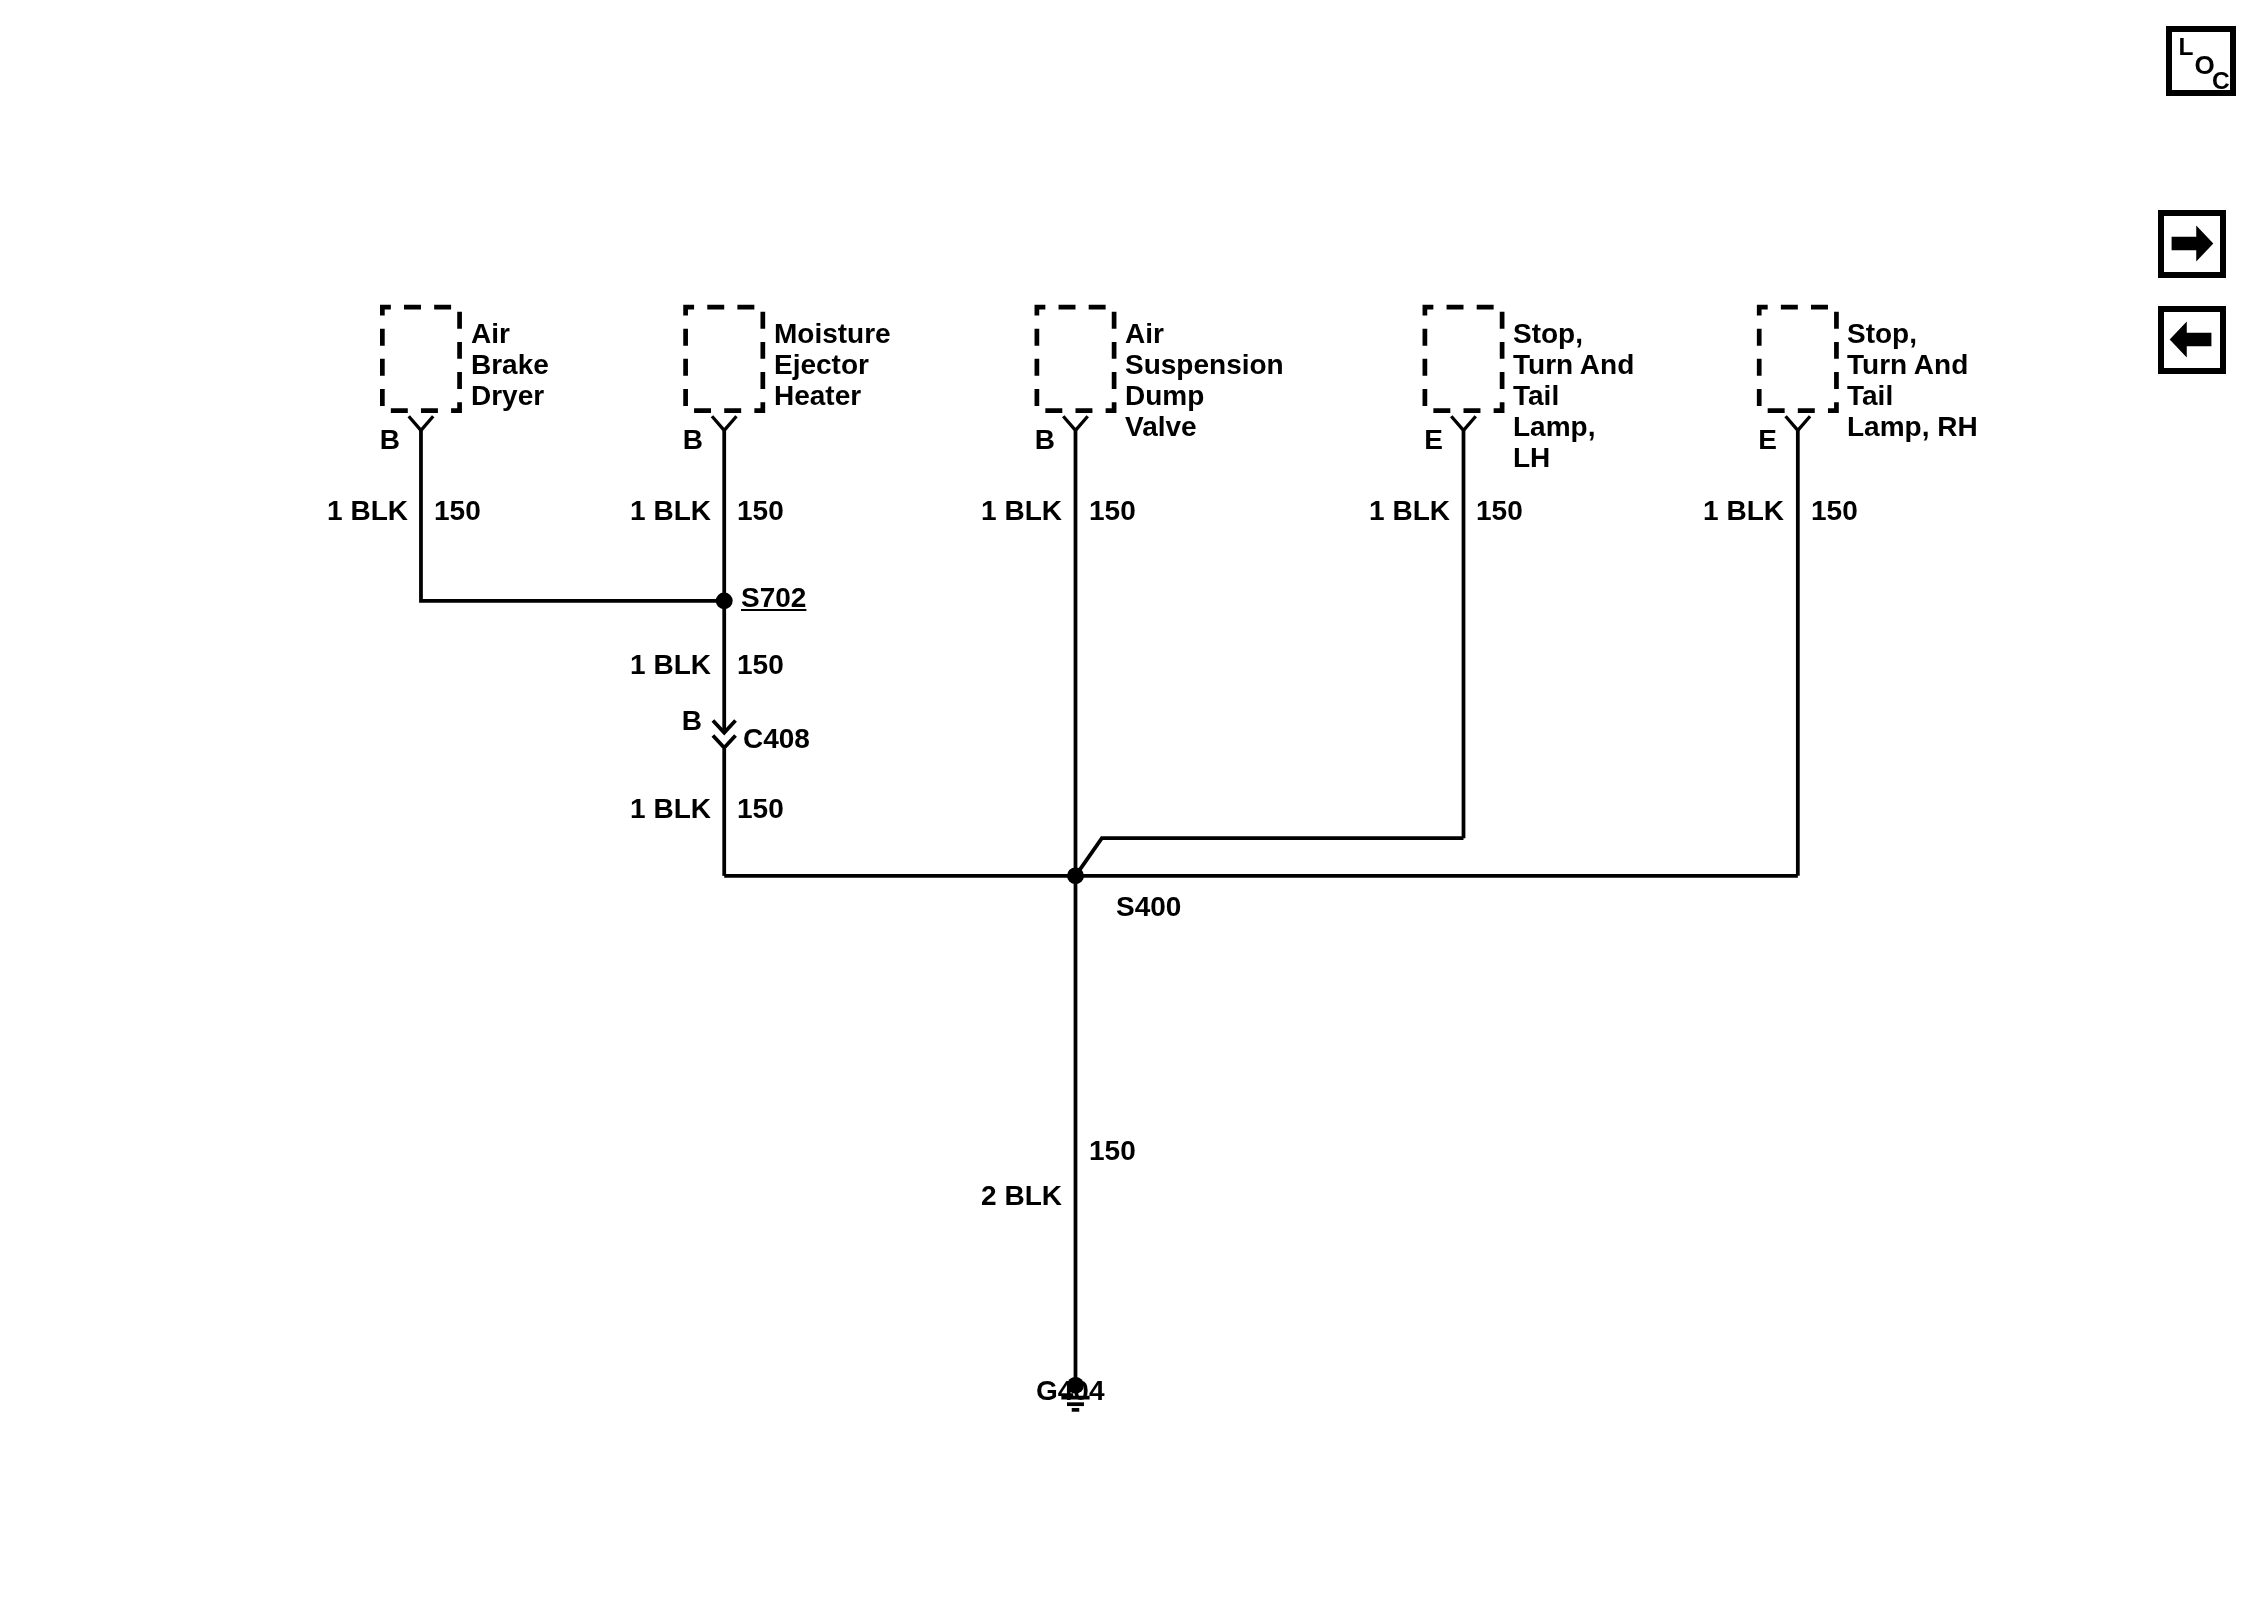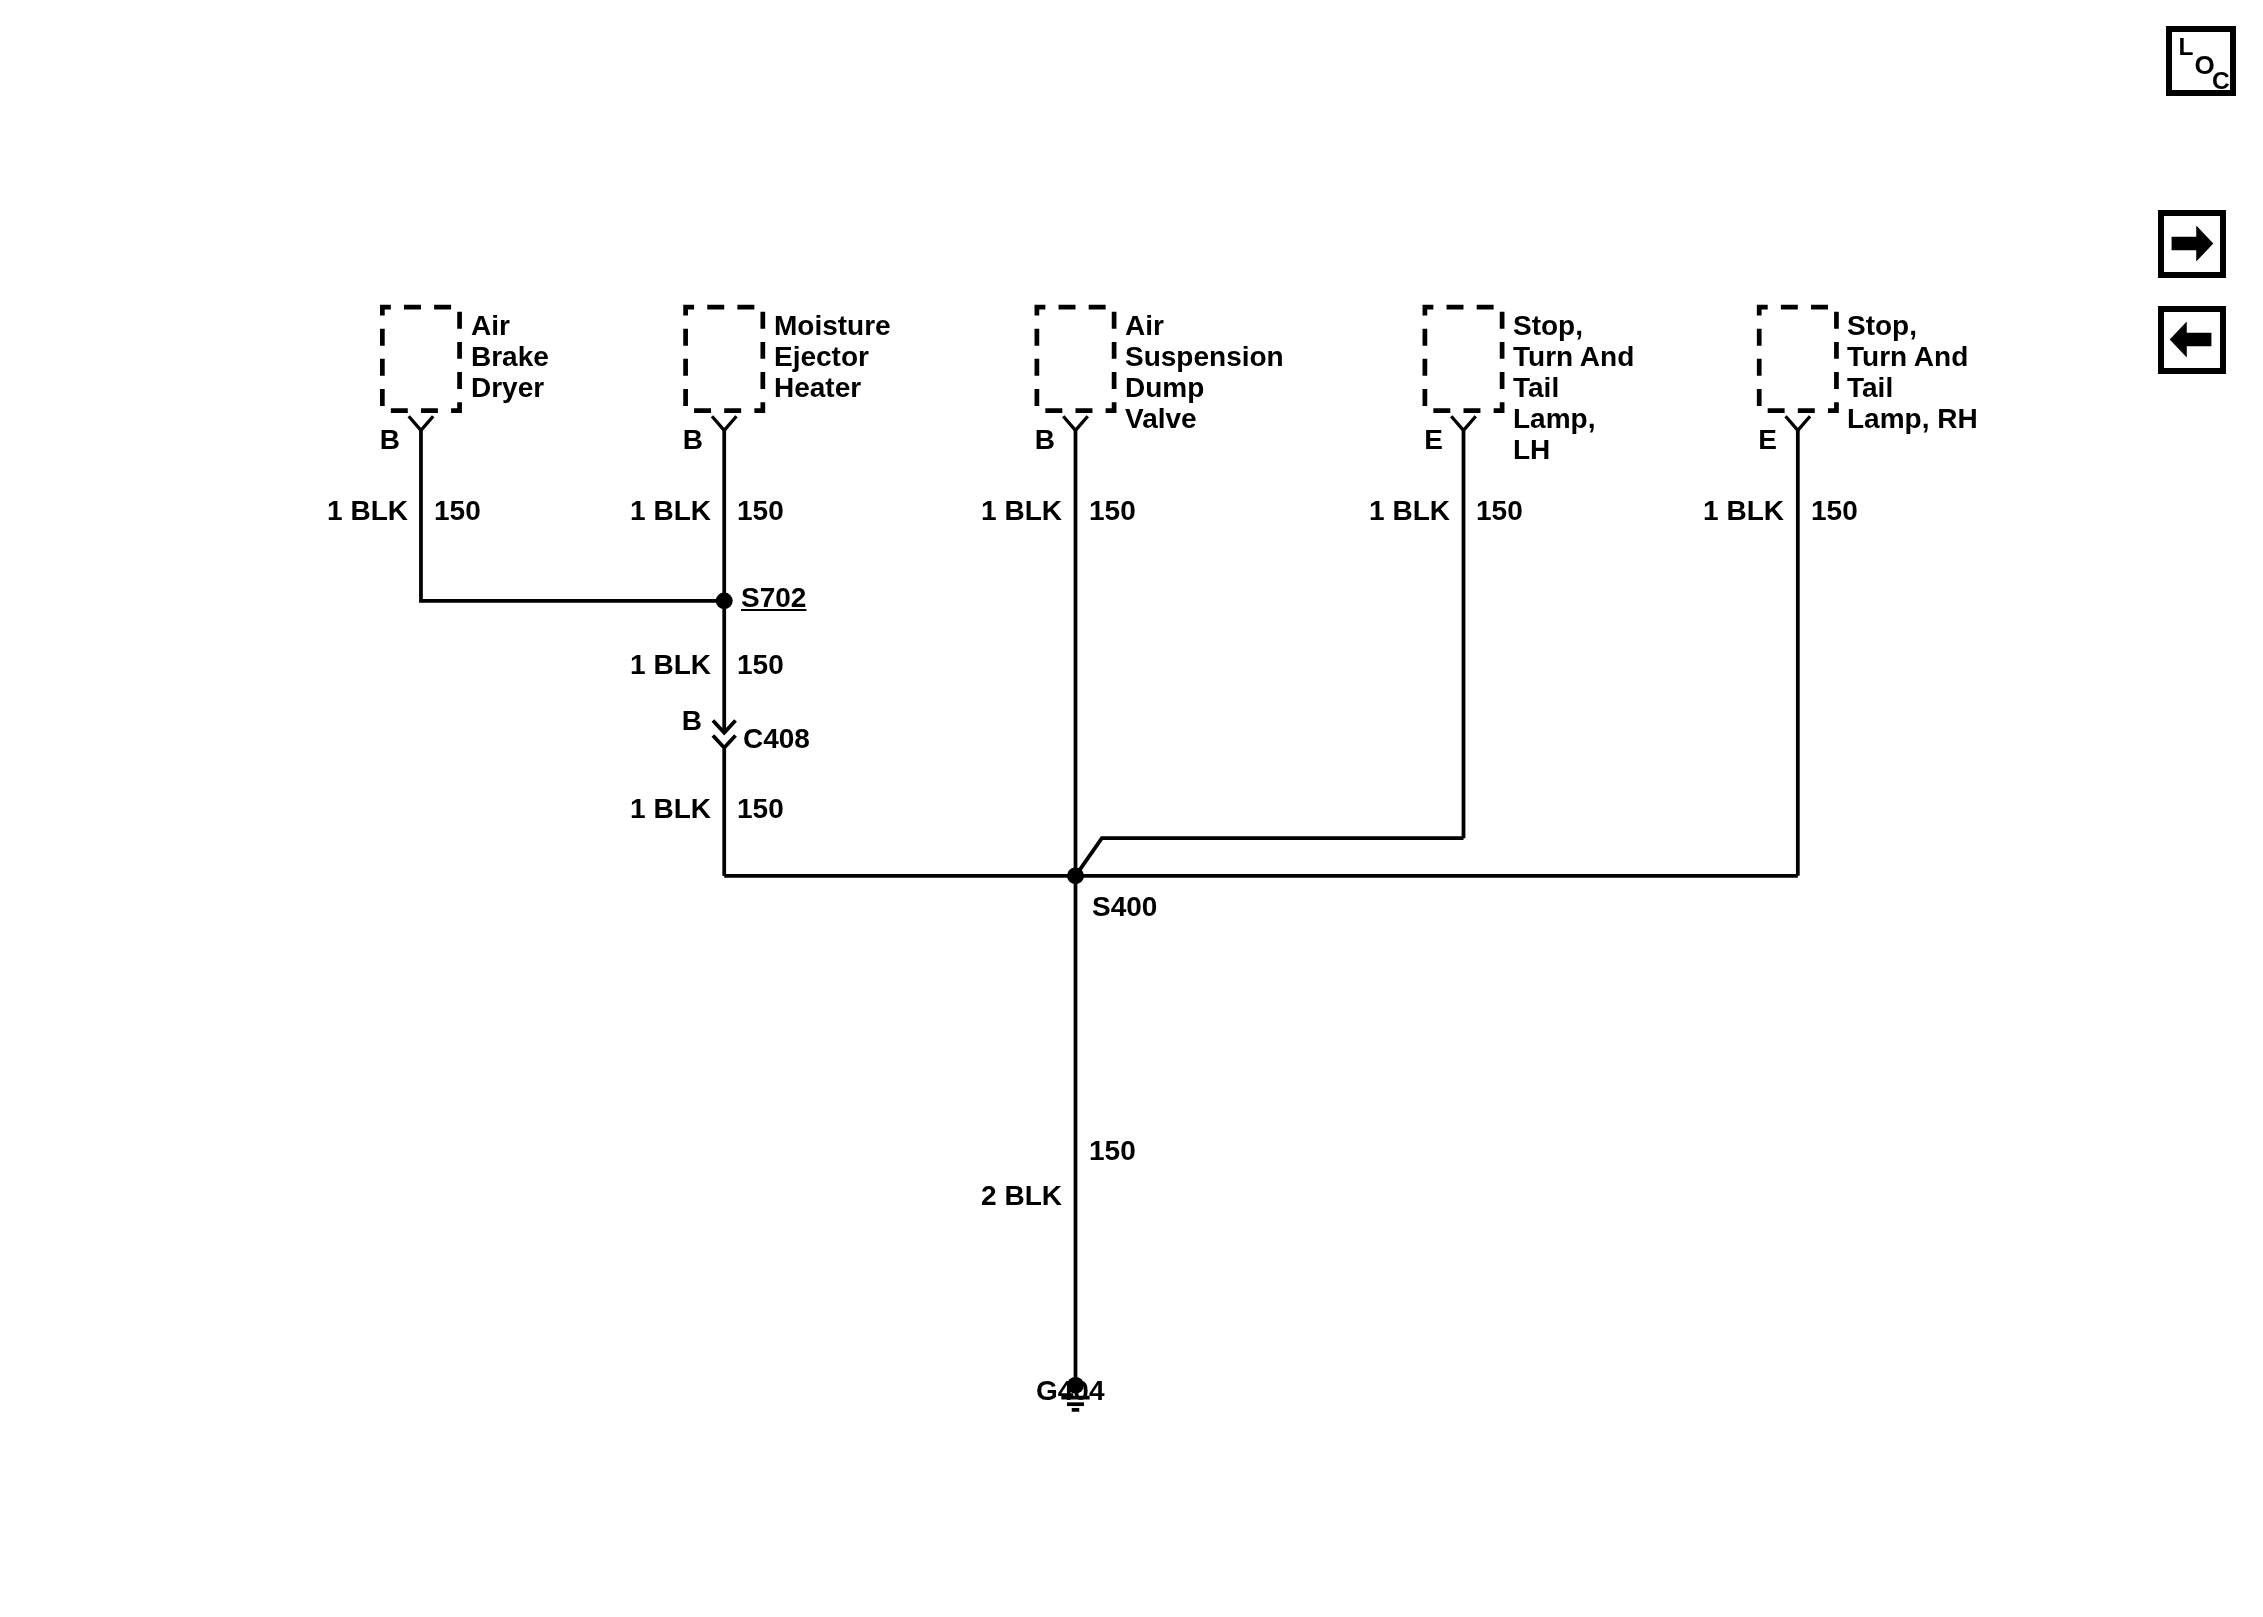--- a/index.html
+++ b/index.html
@@ -2,21 +2,21 @@
 <html style="font-size:15px"><head>
 <meta charset="utf-8">
 <style>
   html,body{margin:0;padding:0;background:#ffffff;}
   #page{position:relative;width:2264px;height:1618px;background:#ffffff;overflow:hidden;
         font-family:"Liberation Sans", sans-serif;color:#000;}
   svg{position:absolute;left:0;top:0;}
   .lbl{position:absolute;font:700 28px "Liberation Sans",sans-serif;color:#000;white-space:nowrap;line-height:28px;}
   .l{transform:translate(0,-50%);}
   .r{transform:translate(-100%,-50%);}
-  .complabel{position:absolute;font:700 28px "Liberation Sans",sans-serif;line-height:31px;white-space:nowrap;}
+  .complabel{position:absolute;font:700 28px "Liberation Sans",sans-serif;line-height:31px;white-space:nowrap;margin-top:8px;}
   .btn{position:absolute;border:6.6px solid #000;background:#fff;box-sizing:border-box;cursor:pointer;}
   .btn svg{position:absolute;left:0;top:0;}
   .locletter{position:absolute;font-weight:700;font-family:"Liberation Sans",sans-serif;}
 </style>
 </head>
 <body>
 
 <div id="page">
 
   <svg width="2264" height="1618" viewBox="0 0 2404 1718">
@@ -109,21 +109,21 @@
 
   <div class="lbl r" style="left:711px;top:809px;">1 BLK</div>
   <div class="lbl l" style="left:737px;top:809px;">150</div>
 
   <div class="lbl r" style="left:1062px;top:1196px;">2 BLK</div>
   <div class="lbl l" style="left:1089px;top:1151px;">150</div>
 
   <div class="lbl l" style="left:741px;top:598px;text-decoration:underline;">S702</div>
   <div class="lbl r" style="left:702px;top:721px;">B</div>
   <div class="lbl l" style="left:743px;top:739px;">C408</div>
-  <div class="lbl l" style="left:1092px;top:907px;">S400</div>
+  <div class="lbl l" style="left:1116px;top:907px;">S400</div>
   <div class="lbl l" style="left:1036px;top:1391px;">G404</div>
 
   <div class="btn" style="left:2166px;top:26px;width:70px;height:70px;">
     <span class="locletter" style="left:6.6px;top:0.9px;font-size:24.5px;">L</span>
     <span class="locletter" style="left:22.6px;top:18px;font-size:26px;">O</span>
     <span class="locletter" style="left:40px;top:35px;font-size:24.5px;">C</span>
   </div>
 
   <div class="btn" style="left:2158px;top:210px;width:68px;height:68px;">
     <svg width="55" height="55" viewBox="0 0 58 58">

